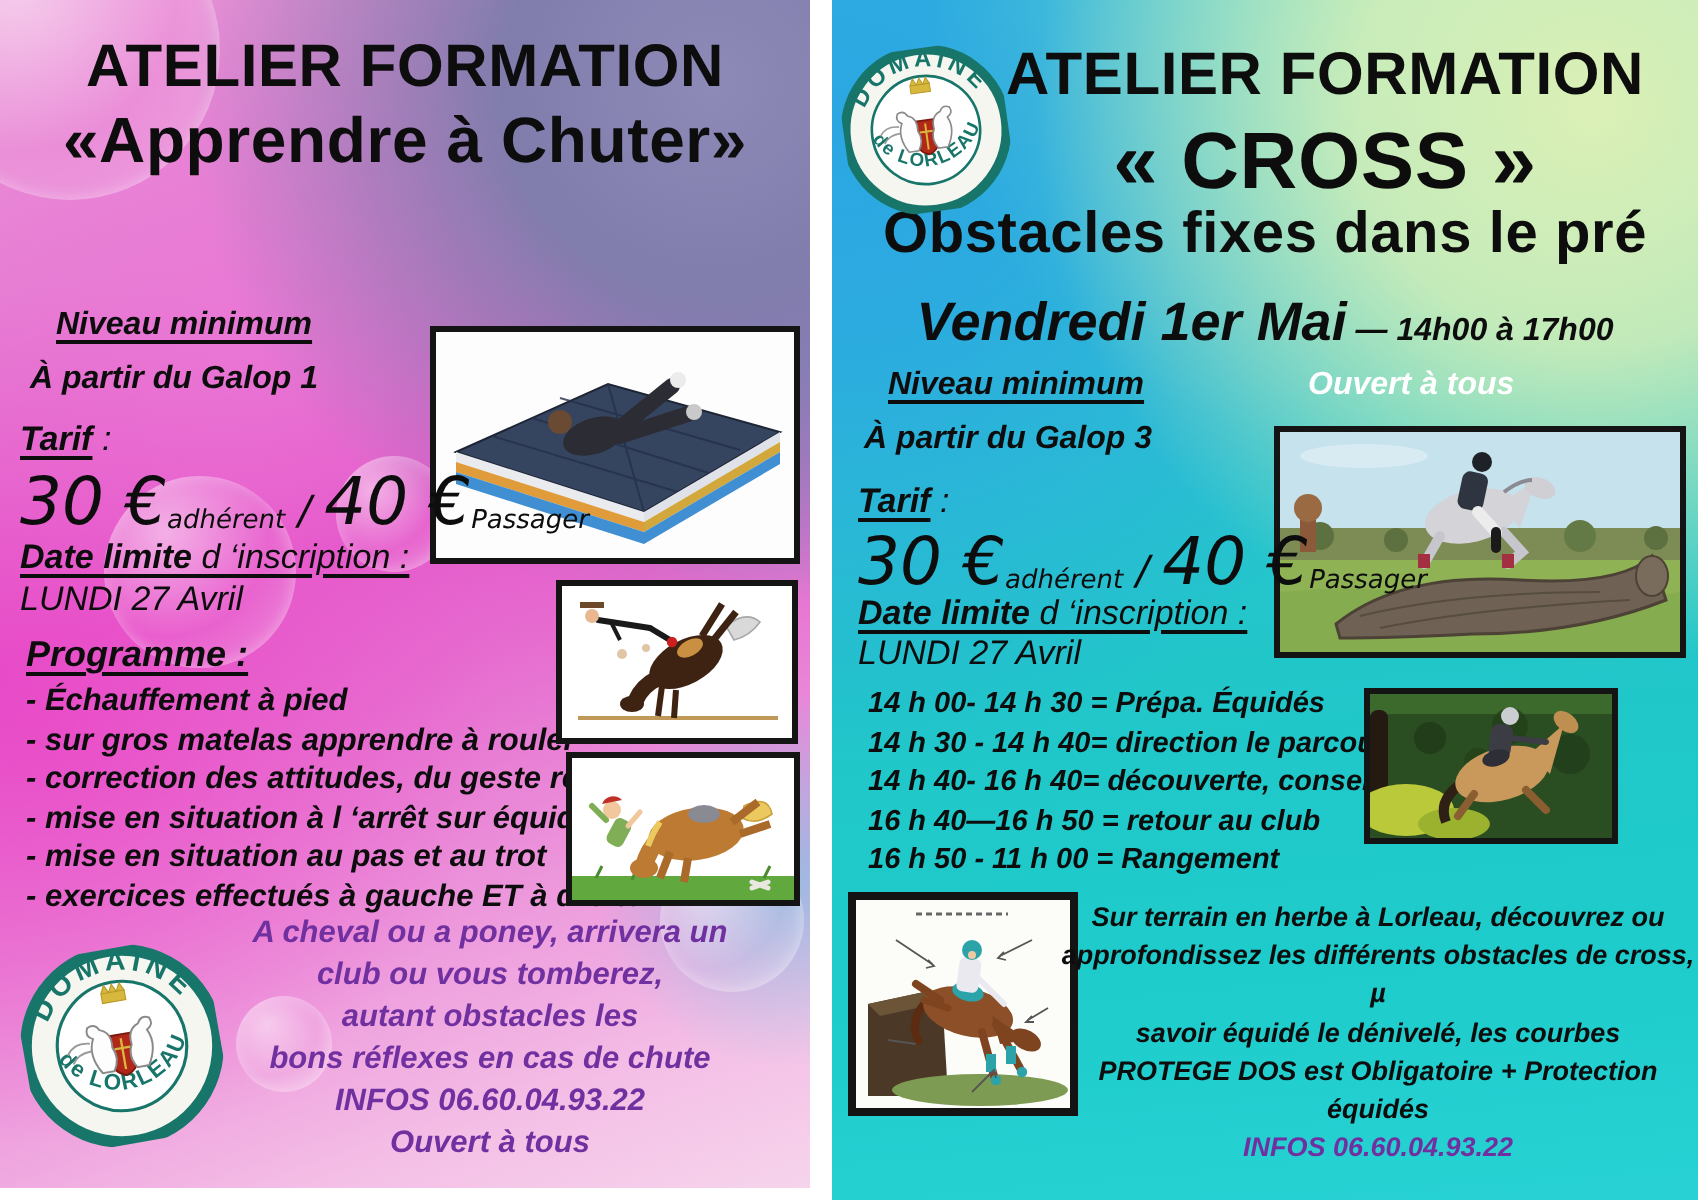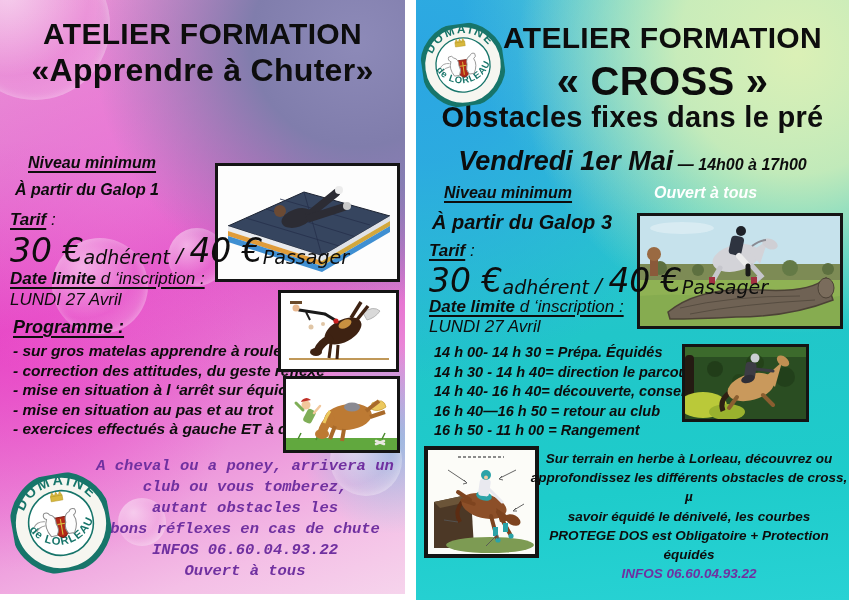--- a/index.html
+++ b/index.html
@@ -25,21 +25,21 @@
     box-shadow:inset 0 0 8px rgba(255,255,255,0.35);}
   .abs{position:absolute;}
   .bi{font-style:italic;font-weight:bold;}
   .title{font-weight:800;text-align:center;letter-spacing:0.3px;line-height:1.05;}
   .ul{text-decoration:underline;text-decoration-thickness:2px;text-underline-offset:3px;}
   .banner{background:rgba(243,217,229,0.8);text-align:center;}
   .photo-box{position:absolute;border:3px solid #141414;background:#fff;box-sizing:border-box;}
   .photo-box svg{display:block;width:100%;height:100%;}
   .price{font-family:"DejaVu Sans",sans-serif;font-style:italic;font-weight:400;white-space:nowrap;}
   .price .amt{font-size:33px;}
-  .price .note{font-size:19px;position:relative;top:2px;}
+  .price .note{font-size:13px;position:relative;top:2px;}
   .price .sep{font-size:20px;}
   .quote{color:#7030a0;text-align:center;}
   .loglist div{white-space:nowrap;}
 </style>
 </head>
 <body>
 
 <div class="stage">
 
   <section class="flyer flyer-left">
@@ -82,20 +82,21 @@
     <div class="abs price" style="left:10px;top:231px;">
       <span class="amt">30 €</span><span class="note">adhérent</span><span class="sep"> / </span><span class="amt">40 €</span><span class="note">Passager</span>
     </div>
     <div class="abs" style="left:10px;top:269px;font-size:17px;font-style:italic;">
       <span class="bi ul">Date limite</span><span class="ul"> d ‘inscription :</span>
     </div>
     <div class="abs" style="left:10px;top:290px;font-size:17px;font-style:italic;">LUNDI 27 Avril</div>
 
     <div class="abs bi ul" style="left:13px;top:317px;font-size:18px;">Programme :</div>
     <div class="abs loglist" style="left:13px;top:341px;font-size:15.5px;line-height:19.5px;">
+      <div class="bi">- Échauffement à pied</div>
       <div class="bi">- sur gros matelas apprendre à rouler</div>
       <div class="bi">- correction des attitudes, du geste réflexe</div>
       <div class="bi">- mise en situation à l ‘arrêt sur équidé</div>
       <div class="bi">- mise en situation au pas et au trot</div>
       <div class="bi">- exercices effectués à gauche ET à droite</div>
     </div>
 
     <div class="photo-box" style="left:278px;top:290px;width:121px;height:82px;">
       <svg viewBox="0 0 115 76" preserveAspectRatio="none">
         <rect width="115" height="76" fill="#ffffff"></rect>
@@ -137,21 +138,21 @@
         <line x1="84" y1="38" x2="99" y2="33" stroke="#a96a2a" stroke-width="4"></line>
         <circle cx="20" cy="26" r="4.5" fill="#f2c79c"></circle>
         <path d="M15,23 a6,6 0 0 1 10,-2 z" fill="#c03028"></path>
         <rect x="19" y="30" width="9" height="14" rx="3" fill="#7fae57" transform="rotate(28 23 37)"></rect>
         <line x1="17" y1="31" x2="10" y2="24" stroke="#7fae57" stroke-width="3" stroke-linecap="round"></line>
         <line x1="28" y1="34" x2="34" y2="27" stroke="#f2c79c" stroke-width="2.5" stroke-linecap="round"></line>
         <path d="M90,62 l8,3 m-8,0 l8,-3" stroke="#e8e8e0" stroke-width="2.5" stroke-linecap="round"></path>
       </svg>
     </div>
 
-    <div class="abs quote" style="left:85px;top:456px;width:320px;font-size:15.5px;line-height:21px;font-family:Liberation Mono, monospace;">
+    <div class="abs quote" style="left:85px;top:456px;width:320px;font-size:15.5px;line-height:21px;">
       <div class="bi">A cheval ou a poney, arrivera un</div>
       <div class="bi">club ou vous tomberez,</div>
       <div class="bi">autant obstacles les</div>
       <div class="bi">bons réflexes en cas de chute</div>
       <div class="bi">INFOS 06.60.04.93.22</div>
       <div class="bi">Ouvert à tous</div>
     </div>
 
     <div class="abs" style="left:12px;top:474px;width:98px;height:98px;transform:rotate(-10deg);">
       <svg viewBox="0 0 100 100" width="98" height="98">
@@ -183,21 +184,21 @@
     <div class="abs title" style="left:60px;right:0;top:60px;font-size:40px;">« CROSS »</div>
     <div class="abs title" style="left:0;right:0;top:102px;font-size:29px;">Obstacles fixes dans le pré</div>
 
     <div class="abs" style="left:0;right:0;top:146px;text-align:center;">
       <span class="bi" style="font-size:27px;">Vendredi 1er Mai</span>
       <span class="bi" style="font-size:16px;">— 14h00 à 17h00</span>
     </div>
 
     <div class="abs bi ul" style="left:28px;top:184px;font-size:16px;">Niveau minimum</div>
     <div class="abs bi" style="left:238px;top:184px;font-size:16px;color:#ffffff;">Ouvert à tous</div>
-    <div class="abs bi" style="left:16px;top:211px;font-size:20px;">À partir du Galop 3</div>
+    <div class="abs bi" style="left:16px;top:211px;font-size:16px;">À partir du Galop 3</div>
 
     <div class="photo-box" style="left:221px;top:213px;width:206px;height:116px;">
       <svg viewBox="0 0 200 110" preserveAspectRatio="none">
         <rect width="200" height="64" fill="#c6e2ec"></rect>
         <ellipse cx="42" cy="12" rx="32" ry="6" fill="#dceef4" opacity="0.8"></ellipse>
         <rect y="48" width="200" height="18" fill="#7d8b55"></rect>
         <circle cx="20" cy="52" r="7" fill="#5d7040"></circle>
           <circle cx="58" cy="54" r="6" fill="#5d7040"></circle>
         <circle cx="150" cy="52" r="8" fill="#647a46"></circle>
           <circle cx="188" cy="53" r="6" fill="#5d7040"></circle>

